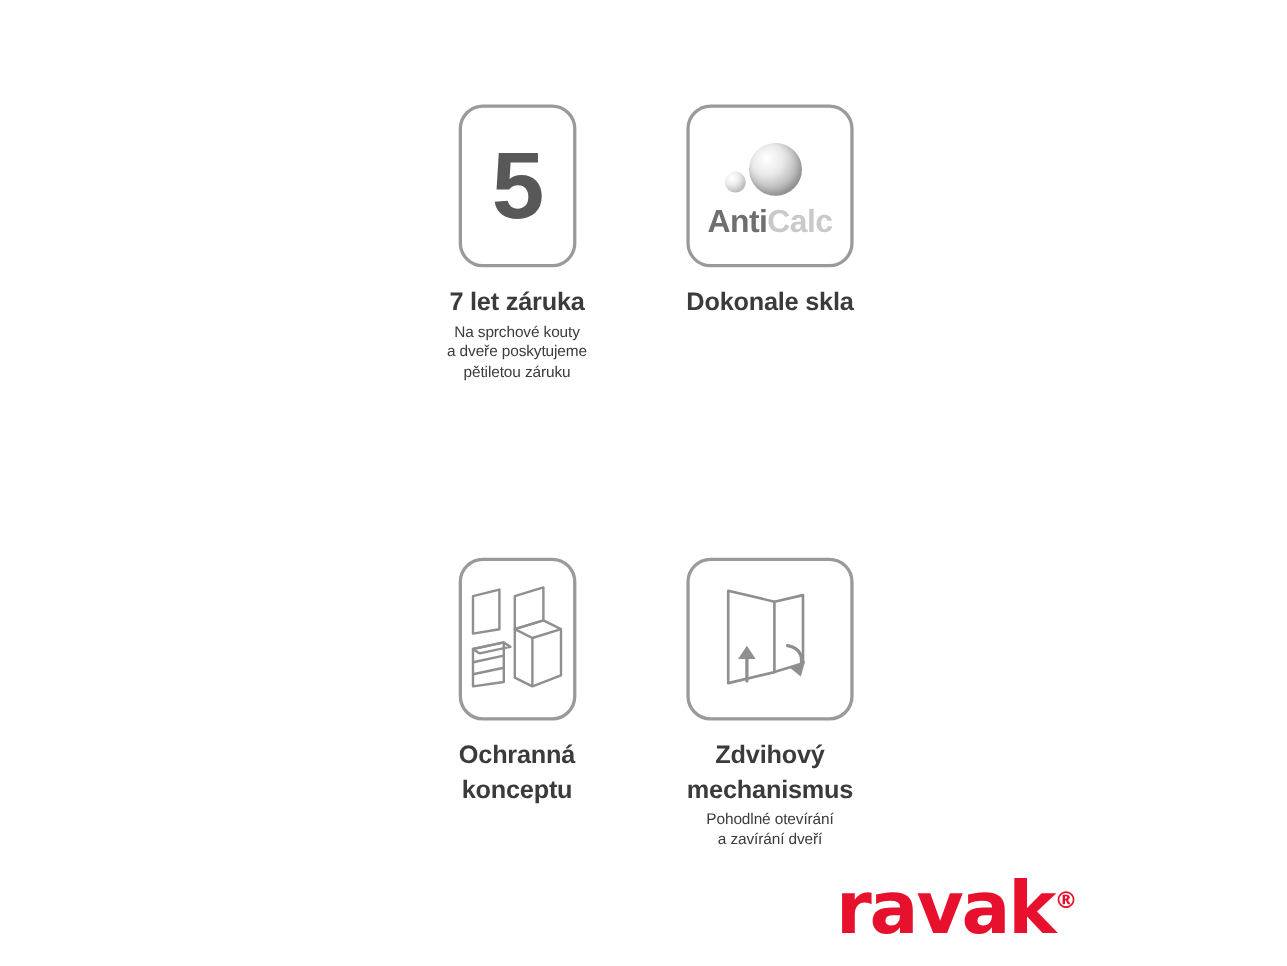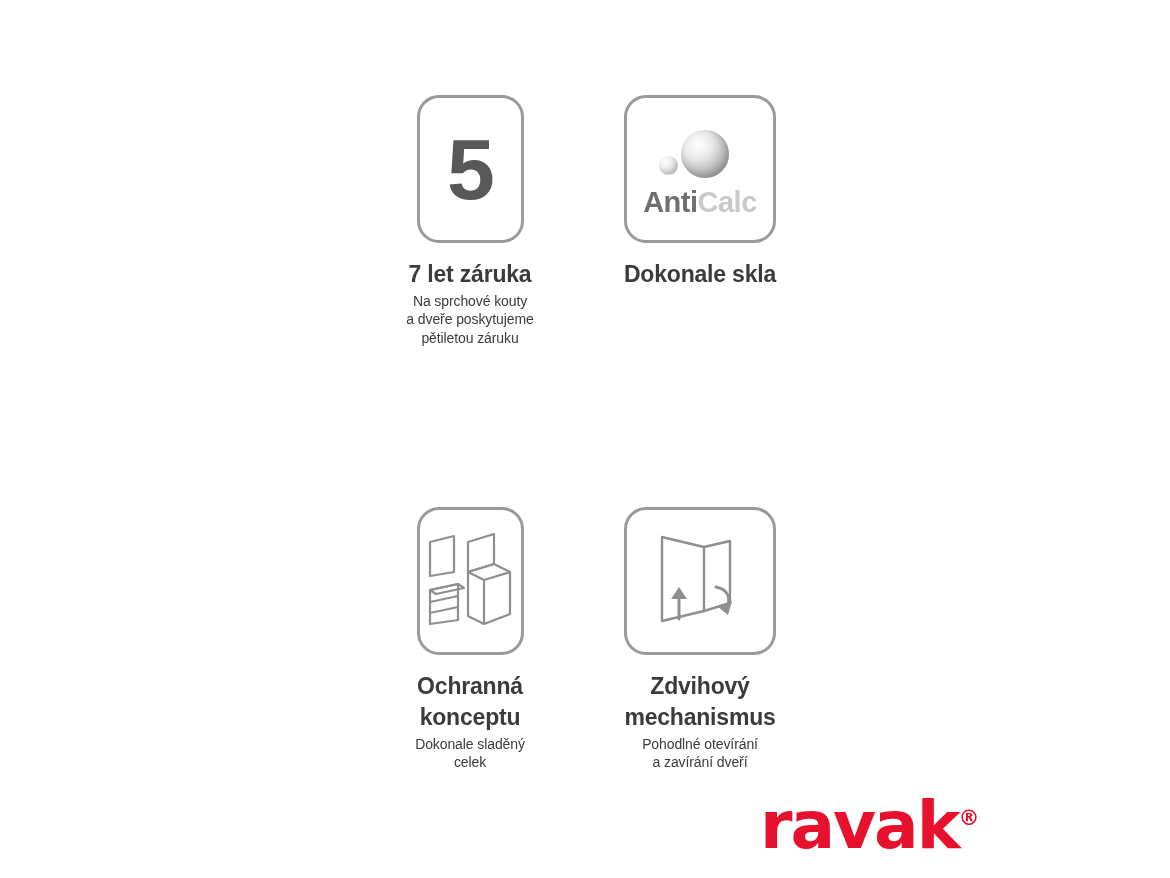--- a/index.html
+++ b/index.html
@@ -205,22 +205,20 @@
               <path d="M44 44 L70 36 L86 44 L86 86 L60 96 L44 88 Z"></path>
               <path d="M44 44 L60 52 L86 44"></path>
               <path d="M60 52 L60 96"></path>
 
               <path d="M44 14 L70 6 L70 36 L44 44 Z"></path>
             </g>
           </svg>
         </div>
         <div class="feature-title" style="white-space: pre-line;">Ochranná
 konceptu</div>
-        <div class="feature-desc" style="white-space: pre-line;">Dokonale sladěný
-celek</div>
       </div>
 
       <div class="feature">
         <div class="icon-box wide">
           <svg class="svg-icon" width="108" height="108" viewBox="0 0 108 108">
             <g fill="none" stroke="#8f8f8f" stroke-width="2.4" stroke-linejoin="round" stroke-linecap="round">
 
               <path d="M16 10 L58 20 L58 84 L16 94 Z"></path>
 
               <path d="M58 20 L84 14 L84 76 L58 84"></path>

